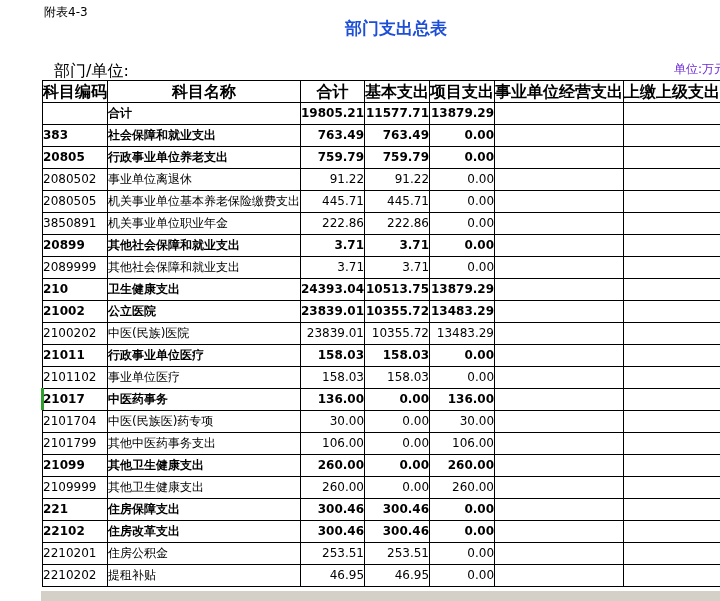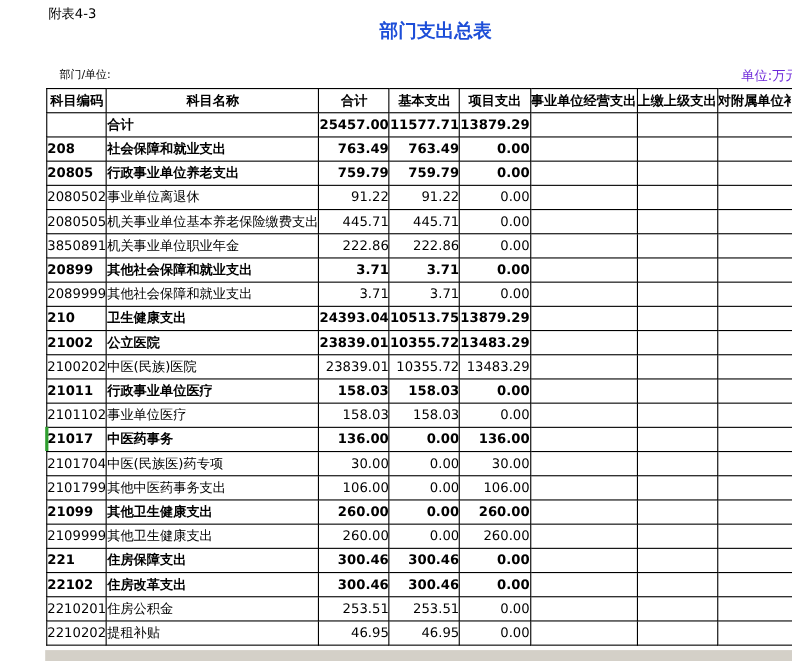--- a/index.html
+++ b/index.html
@@ -1,28 +1,28 @@
 <!DOCTYPE html>
 <html><head>
 <meta charset="utf-8">
 <style>
   html,body{margin:0;padding:0;}
   body{width:720px;height:601px;font-family:"DejaVu Sans",sans-serif;background:#ffffff;}
   .sheet{position:relative;width:695px;height:601px;background:#ffffff;overflow:hidden;margin-left:41px;}
   .annex{position:absolute;left:3px;top:4px;font-size:12px;color:#000;}
   .title{position:absolute;left:0;top:17px;width:710px;text-align:center;font-size:17px;font-weight:bold;color:#1d4ed8;}
-  .dept{position:absolute;left:13px;top:61px;font-size:10px;color:#000;}
+  .dept{position:absolute;left:13px;top:61px;font-size:16px;color:#000;}
   .unit{position:absolute;right:10px;top:61px;font-size:12px;color:#6d28d9;}
   table.grid{position:absolute;left:1px;top:80px;border-collapse:collapse;table-layout:fixed;}
   table.grid th,table.grid td{
     border:1px solid #000;height:21px;padding:0;margin:0;
     font-size:12px;line-height:21px;white-space:nowrap;overflow:hidden;
     color:#000;background:#fff;
   }
-  table.grid th{font-size:12px;font-weight:bold;text-align:center;}
+  table.grid th{font-size:16px;font-weight:bold;text-align:center;}
   td.num{text-align:right;padding-right:3px;}
   td.code{text-align:left;}
   td.name{text-align:left;}
   .clvl1{padding-left:4px;}  .clvl2{padding-left:18px;} .clvl3{padding-left:30px;}
   .nlvl0{padding-left:2px;}  .nlvl1{padding-left:2px;}
   .nlvl2{padding-left:15px;} .nlvl3{padding-left:25px;}
   tr.bold td{font-weight:bold;}
   .cut{border-right:none !important;}
   .row-marker{position:absolute;left:0;top:388px;width:3px;height:22px;}
   .footer-band{position:absolute;left:0;top:591px;width:720px;height:10px;}
@@ -56,29 +56,29 @@
           <th>项目支出</th>
           <th>事业单位经营支出</th>
           <th>上缴上级支出</th>
           <th colspan="2" class="cut">对附属单位补助支出</th>
         </tr>
       </thead>
     <tbody id="grid-body">
         <tr class="bold">
           <td class="code clvl0"></td>
           <td class="name nlvl0">合计</td>
-          <td class="num">25457.00</td>
+          <td class="num">19805.21</td>
           <td class="num">11577.71</td>
           <td class="num">13879.29</td>
           <td class="num"></td>
           <td class="num"></td>
           <td class="num"></td>
         </tr>
         <tr class="bold">
-          <td class="code clvl1">208</td>
+          <td class="code clvl1">383</td>
           <td class="name nlvl1">社会保障和就业支出</td>
           <td class="num">763.49</td>
           <td class="num">763.49</td>
           <td class="num">0.00</td>
           <td class="num"></td>
           <td class="num"></td>
           <td class="num"></td>
         </tr>
         <tr class="bold">
           <td class="code clvl2">20805</td>

